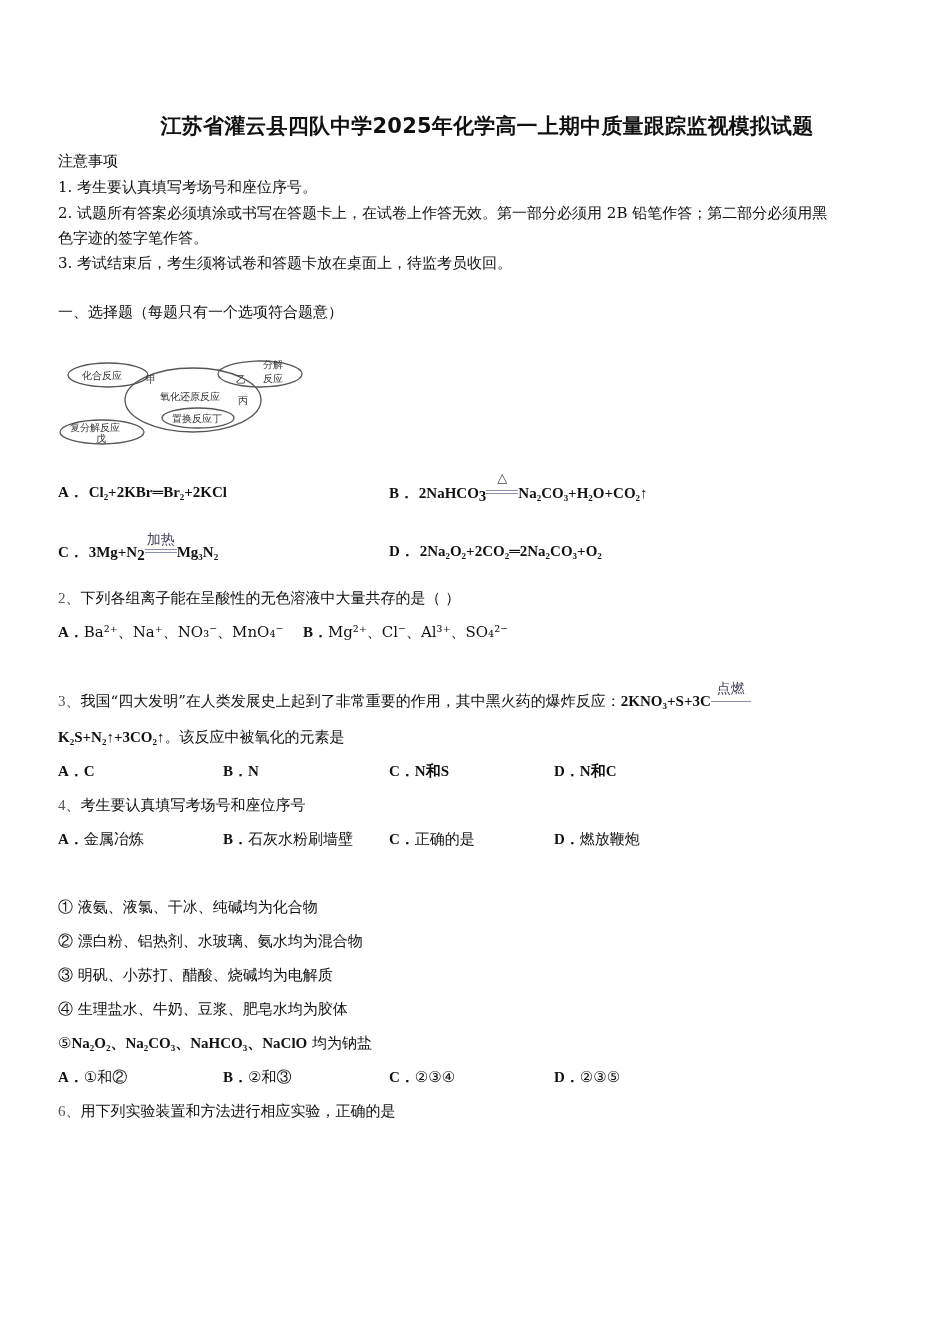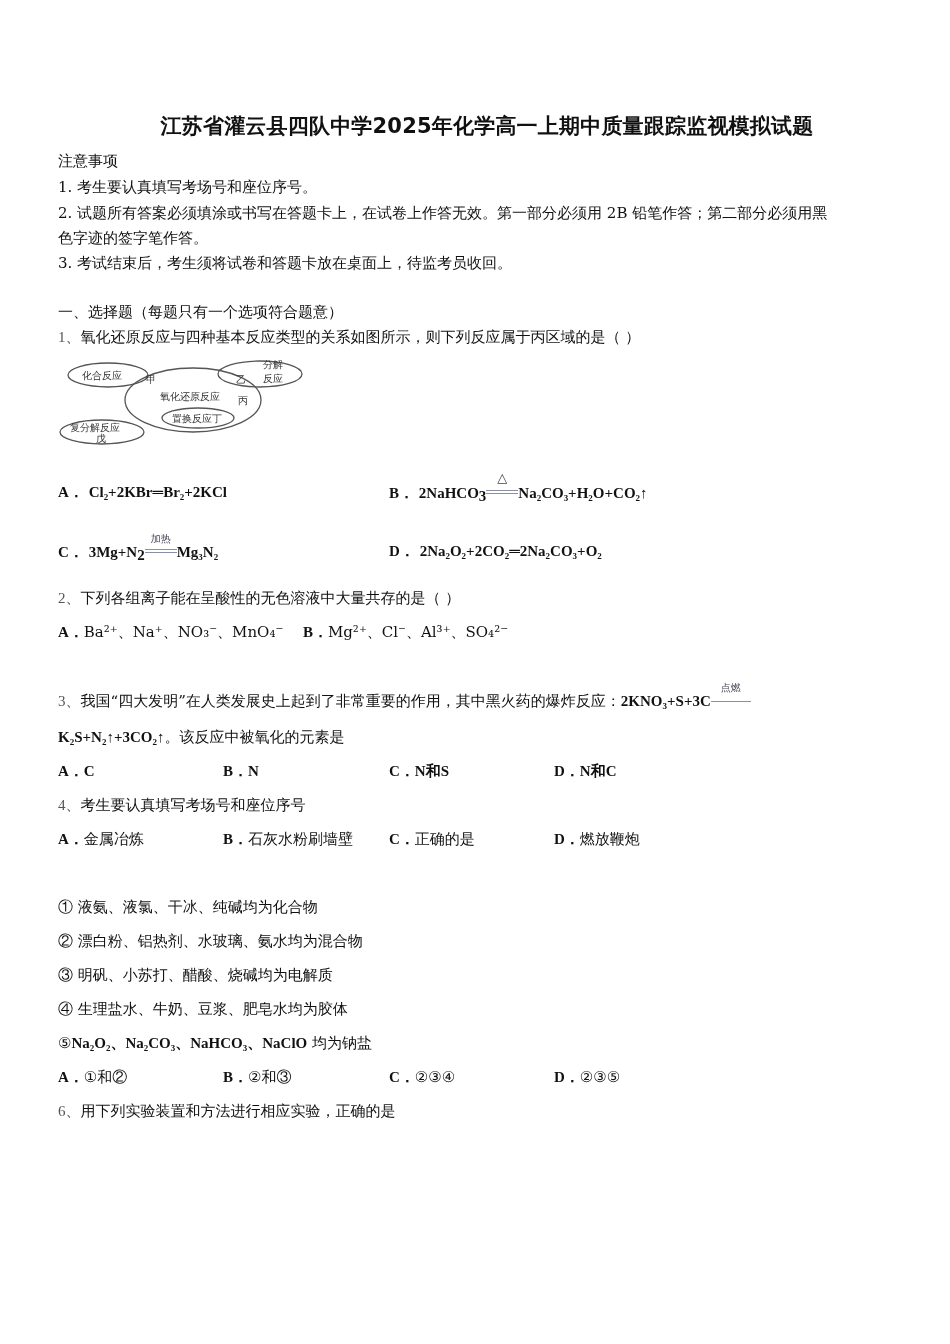--- a/index.html
+++ b/index.html
@@ -12,42 +12,39 @@
   .line { position: absolute; left: 46px; font-size: 15px; line-height: 20px; white-space: nowrap; }
   .num { color: #555; font-family: "Liberation Serif", serif; }
   .opt { position: absolute; font-size: 15px; line-height: 20px; white-space: nowrap; }
   .optlabel { font-weight: bold; font-family: "Liberation Serif", serif; }
   .eq { font-family: "Liberation Serif", serif; font-weight: bold; font-size: 15px; }
   sub { font-size: 10px; vertical-align: -3px; line-height: 0; }
   .cond { display: inline-block; position: relative; width: 32px; height: 14px; vertical-align: 2px; }
   .cond .bar1 { position: absolute; left: 0; right: 0; top: 8px; height: 1px; background: #8a8fa8; }
   .cond .bar2 { position: absolute; left: 0; right: 0; top: 11px; height: 1px; background: #8a8fa8; }
   .cond .above { position: absolute; left: 0; right: 0; top: -12px; text-align: center;
-                 font-size: 10px; color: #445; font-weight: normal; font-family: "DejaVu Sans", sans-serif; }
+                 font-size: 14px; color: #445; font-weight: normal; font-family: "DejaVu Sans", sans-serif; }
   .diagram { position: absolute; left: 46px; top: 356px; width: 250px; height: 90px; }
   .diagram svg text { font-family: "DejaVu Serif", serif; font-size: 10px; fill: #333; }
 </style>
 </head>
 <body>
 
 <div class="page">
 
   <div class="title">江苏省灌云县四队中学2025年化学高一上期中质量跟踪监视模拟试题</div>
 
   <div class="line" style="top:151px;">注意事项</div>
   <div class="line" style="top:177px;">1. 考生要认真填写考场号和座位序号。</div>
   <div class="line" style="top:203px;">2. 试题所有答案必须填涂或书写在答题卡上，在试卷上作答无效。第一部分必须用 2B 铅笔作答；第二部分必须用黑</div>
   <div class="line" style="top:228px;">色字迹的签字笔作答。</div>
   <div class="line" style="top:253px;">3. 考试结束后，考生须将试卷和答题卡放在桌面上，待监考员收回。</div>
 
   <div class="line" style="top:302px;">一、选择题（每题只有一个选项符合题意）</div>
 
-  <div class="line" style="top:327px;">
-    <span class="num">1、</span><span>氧化还原反应与四种基本反应类型的关系如图所示，则下列反应属于丙区域的是（    ）</span>
-  </div>
 
   <div class="diagram">
     <svg width="250" height="90" viewBox="0 0 250 90">
       <ellipse cx="50" cy="19" rx="40" ry="12" fill="none" stroke="#555" stroke-width="1.3"></ellipse>
       <ellipse cx="202" cy="18" rx="42" ry="13" fill="none" stroke="#555" stroke-width="1.3"></ellipse>
       <ellipse cx="135" cy="44" rx="68" ry="32" fill="none" stroke="#555" stroke-width="1.3"></ellipse>
       <ellipse cx="140" cy="62" rx="36" ry="10" fill="none" stroke="#555" stroke-width="1.3"></ellipse>
       <ellipse cx="44" cy="76" rx="42" ry="12" fill="none" stroke="#555" stroke-width="1.3"></ellipse>
       <text x="24" y="23">化合反应</text>
       <text x="88" y="27">甲</text>

